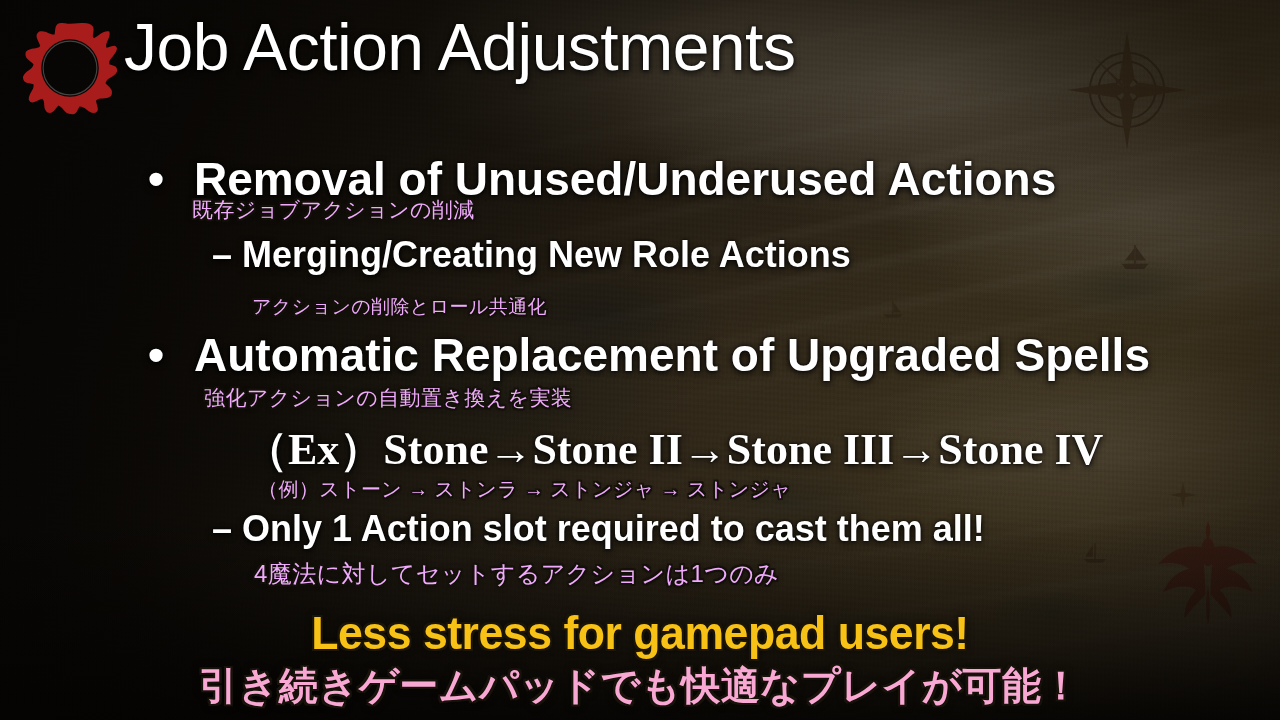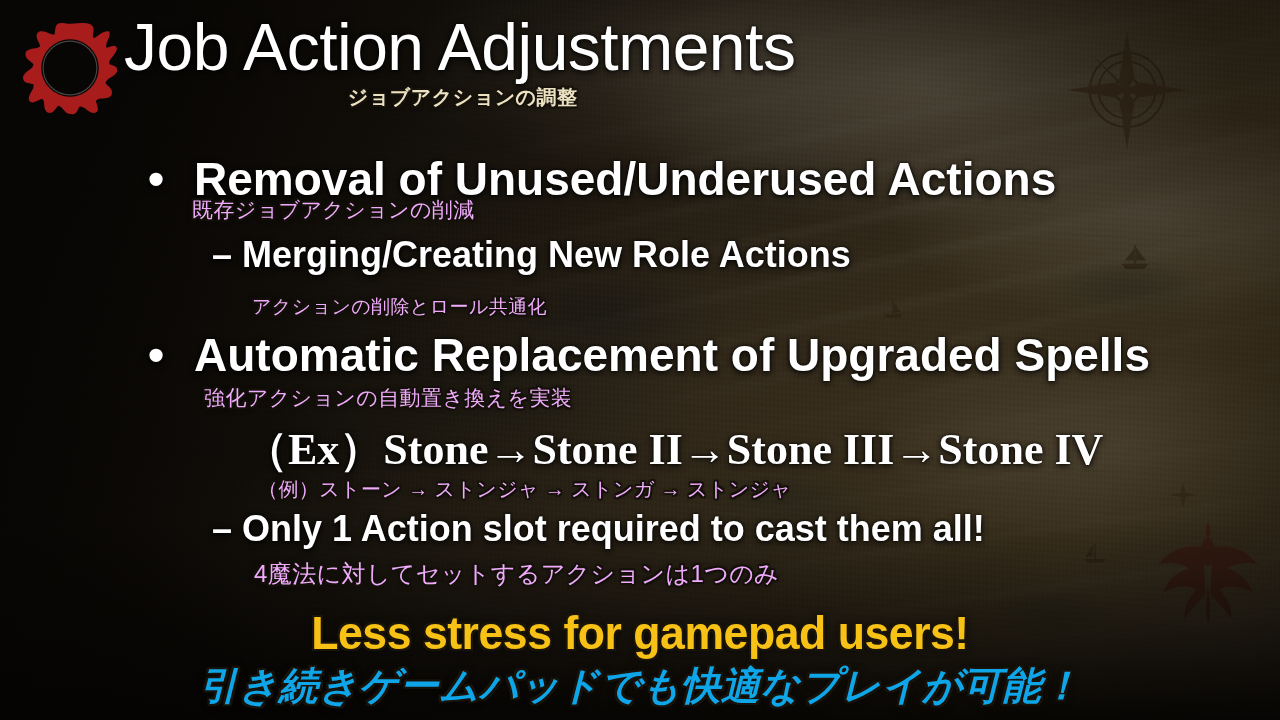--- a/index.html
+++ b/index.html
@@ -205,30 +205,29 @@
     letter-spacing: -0.5px;
     transform: scaleX(0.97);
     text-shadow:
       -2.2px -2.2px 0 #1a1409, 2.2px -2.2px 0 #1a1409,
       -2.2px  2.2px 0 #1a1409, 2.2px  2.2px 0 #1a1409,
       -2.2px 0 0 #1a1409, 2.2px 0 0 #1a1409, 0 -2.2px 0 #1a1409, 0 2.2px 0 #1a1409,
        0 0 9px rgba(0,0,0,0.95);
   }
   #footer-jp {
     top: 659px;
-    color: #0ea5e9;
+    color: #f9a8d4;
     font-size: 39px;
     font-weight: bold;
     letter-spacing: 0.5px;
     text-shadow:
       -2.4px -2.4px 0 #17120a, 2.4px -2.4px 0 #17120a,
       -2.4px  2.4px 0 #17120a, 2.4px  2.4px 0 #17120a,
       -2.4px 0 0 #17120a, 2.4px 0 0 #17120a, 0 -2.4px 0 #17120a, 0 2.4px 0 #17120a,
        0 0 10px rgba(0,0,0,0.95);
-    font-style: italic;
   }
 </style>
 </head>
 <body>
 
 <div id="slide">
 
   <div class="bg-layer bg-parchment"></div>
   <div class="bg-layer bg-land"></div>
   <div class="bg-layer bg-grid"></div>
@@ -322,35 +321,34 @@
           C57 95 57 99 50 98 C44 97 43 91 38 89 C34 93 32 99 26 96
           C21 91 25 85 21 82 C15 84 10 89 7 83 C7 76 13 73 12 67
           C6 65 1 66 1 59 C4 52 11 52 12 46 C8 42 2 40 4 33
           C9 28 16 31 19 27 C17 21 12 16 18 12 C25 10 29 16 34 15
           C35 9 34 3 41 3 C46 3 47 4 50 4 Z
           M50 20 A30 30 0 1 0 50 80 A30 30 0 1 0 50 20 Z"></path>
         <circle cx="50" cy="50" r="28" fill="none" stroke="#8f8f8f" stroke-width="1.2" opacity=".45"></circle>
       </svg>
       <div class="title-block">
         <div class="title-en">Job Action Adjustments</div>
-        <div class="title-jp">ジョブアクションの調整</div>
       </div>
     </div>
 
     <div class="en-line bullet1" id="b1-en"><span class="dot">•</span><span>Removal of Unused/Underused Actions</span></div>
     <div class="jp-line" id="b1-jp">既存ジョブアクションの削減</div>
 
     <div class="en-line bullet2" id="b1s-en"><span>–</span>&nbsp;<span>Merging/Creating New Role Actions</span></div>
     <div class="jp-line" id="b1s-jp">アクションの削除とロール共通化</div>
 
     <div class="en-line bullet1" id="b2-en"><span class="dot">•</span><span>Automatic Replacement of Upgraded Spells</span></div>
     <div class="jp-line" id="b2-jp">強化アクションの自動置き換えを実装</div>
 
     <div class="en-line" id="ex-en">（Ex）Stone→Stone II→Stone III→Stone IV</div>
-    <div class="jp-line" id="ex-jp">（例）ストーン → ストンジャ → ストンガ → ストンジャ</div>
+    <div class="jp-line" id="ex-jp">（例）ストーン → ストンラ → ストンジャ → ストンジャ</div>
 
     <div class="en-line bullet2" id="b2s-en"><span>–</span>&nbsp;<span>Only 1 Action slot required to cast them all!</span></div>
     <div class="jp-line" id="b2s-jp">4魔法に対してセットするアクションは1つのみ</div>
 
     <div class="highlight" id="footer-en">Less stress for gamepad users!</div>
     <div class="highlight" id="footer-jp">引き続きゲームパッドでも快適なプレイが可能！</div>
 
   </div>
 </div>
 

